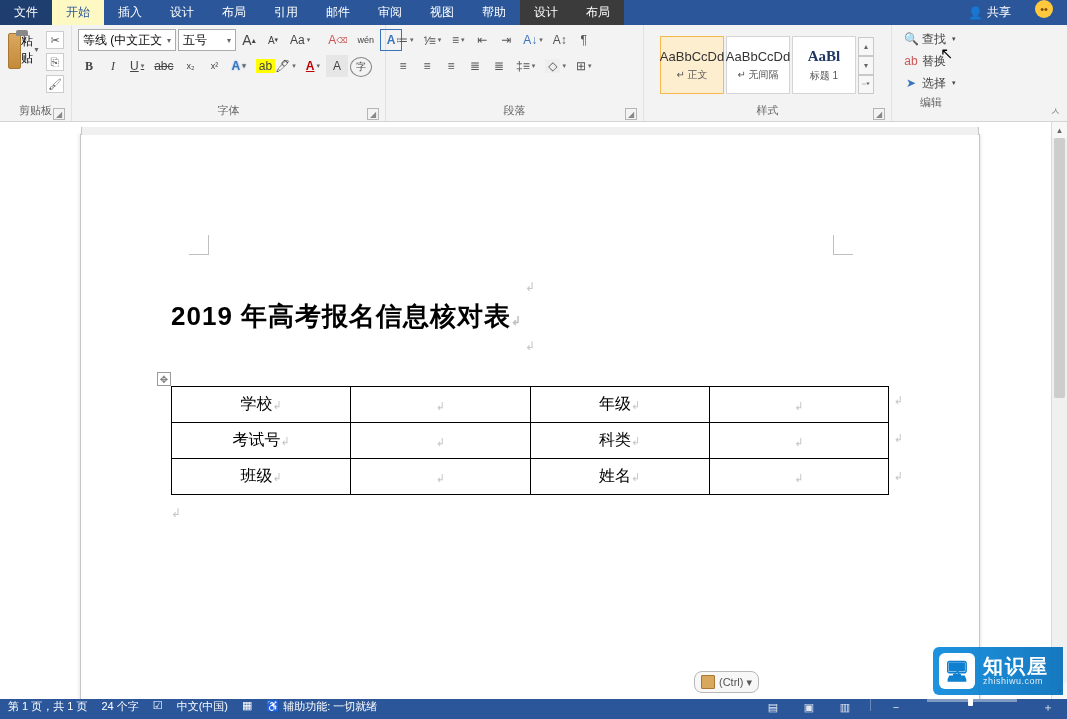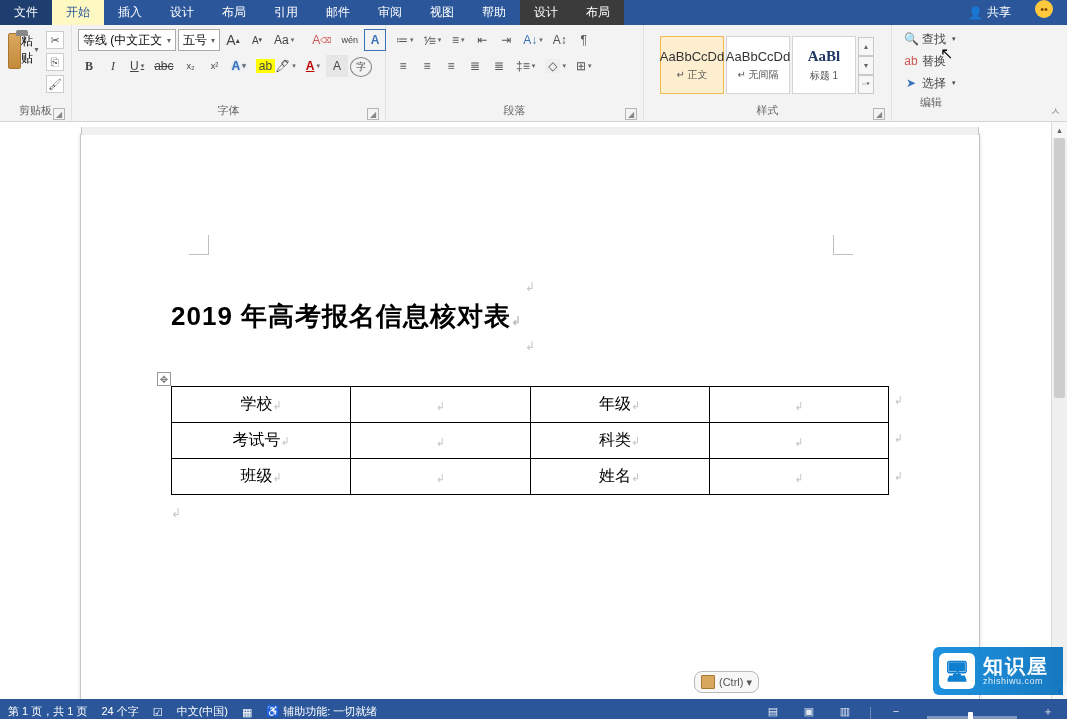--- a/index.html
+++ b/index.html
@@ -27,21 +27,21 @@
 .clip-icon { width: 28px; height: 36px; background: linear-gradient(#d9a85f,#c48a3a); border:1px solid #a87732; border-radius:2px; position:relative; margin-top:4px;}
 .clip-icon::before { content:""; position:absolute; top:-4px; left:7px; width:12px; height:6px; background:#888; border-radius:2px 2px 0 0;}
 .clip-side { display:flex; flex-direction:column; gap:4px; padding:4px 2px 0 2px;}
 .clip-side .sb { width:18px; height:18px; border:1px solid #ccc; background:#fff; font-size:11px; display:flex;align-items:center;justify-content:center;color:#555;}
 
 
 .font-rows { display:flex; flex-direction:column; gap:4px; padding:2px 2px; }
 .row { display:flex; gap:2px; align-items:flex-end; }
 .combo { height:22px; border:1px solid #ababab; background:#fff; display:flex; align-items:center; padding:0 4px; font-size:12px; }
 .combo.font { width:98px; }
-.combo.size { width:42px; }
+.combo.size { width:58px; }
 .combo .dd { margin-left:auto; font-size:8px; color:#666; }
 .btn { height:22px; min-width:22px; border:1px solid transparent; display:flex; align-items:center; justify-content:center; font-size:12px; color:#444; padding:0 3px; cursor:pointer; }
 .btn .dd { font-size:7px; margin-left:2px; color:#666; }
 .btn.bold { font-weight:bold; font-family:"Times New Roman"; }
 .btn.italic { font-style:italic; font-family:"Times New Roman"; }
 .btn.under { text-decoration:underline; font-family:"Times New Roman"; }
 .btn.strike { text-decoration:line-through; }
 .sup { font-size:9px; } .sub{font-size:9px;}
 .hl { background:#ffff00; padding:0 3px; }
 .fcolor { color:#c00000; font-weight:bold; text-decoration:underline; text-decoration-color:#c00000; }
@@ -93,21 +93,21 @@
 
 .paste-float { position:absolute; top:396px; right:130px; height:22px; border:1px solid #b8b8b8; background:#f7f7f7; display:flex; align-items:center; padding:0 6px; font-size:11px; color:#555; gap:4px; border-radius:8px;}
 .paste-float .ic{ width:14px; height:14px; background:#d9a85f; border:1px solid #a87732; border-radius:1px;}
 
 
 .vscroll { position:absolute; top:122px; right:0; bottom:20px; width:16px; background:#f0f0f0; border-left:1px solid #dadada;}
 .vscroll .arr{ height:16px; font-size:9px; color:#666; display:flex;align-items:center;justify-content:center; background:#f7f7f7;}
 .vscroll .thumb{ position:absolute; top:16px; left:2px; right:2px; height:260px; background:#cdcdcd; border-radius:2px;}
 
 
-.status { position:absolute; left:0; right:0; bottom:0; height:20px; background:#2b579a; color:#fff; font-size:11px; display:flex; align-items:flex-end; padding:0 8px; gap:14px;}
+.status { position:absolute; left:0; right:0; bottom:0; height:20px; background:#2b579a; color:#fff; font-size:11px; display:flex; align-items:flex-start; padding:0 8px; gap:14px;}
 .status .sep{ width:1px; height:12px; background:rgba(255,255,255,0.3);}
 .status .spacer2{flex:1;}
 .status .view-btn{ width:22px; height:16px; display:flex; align-items:center; justify-content:center; font-size:11px; opacity:0.85;}
 .status .zoom-track{ width:90px; height:3px; background:rgba(255,255,255,0.4); position:relative; margin:0 6px;}
 .status .zoom-track::after{content:"";position:absolute; left:45%; top:-4px; width:5px; height:11px; background:#fff; border-radius:1px;}
 
 
 .wm { position:absolute; right:4px; bottom:24px; display:flex; align-items:center; gap:8px; padding:6px 14px 6px 6px; background:linear-gradient(90deg,rgba(17,141,222,0.95),rgba(10,114,188,0.95)); border-radius:6px 0 0 6px; color:#fff; }
 .wm .badge{ width:36px; height:36px; background:#fff; border-radius:6px; display:flex; align-items:center; justify-content:center; color:#0f7fcf; font-size:20px; font-weight:bold; position:relative;}
 .wm .badge::after{content:"?"; position:absolute; font-size:14px; color:#0f7fcf;}

